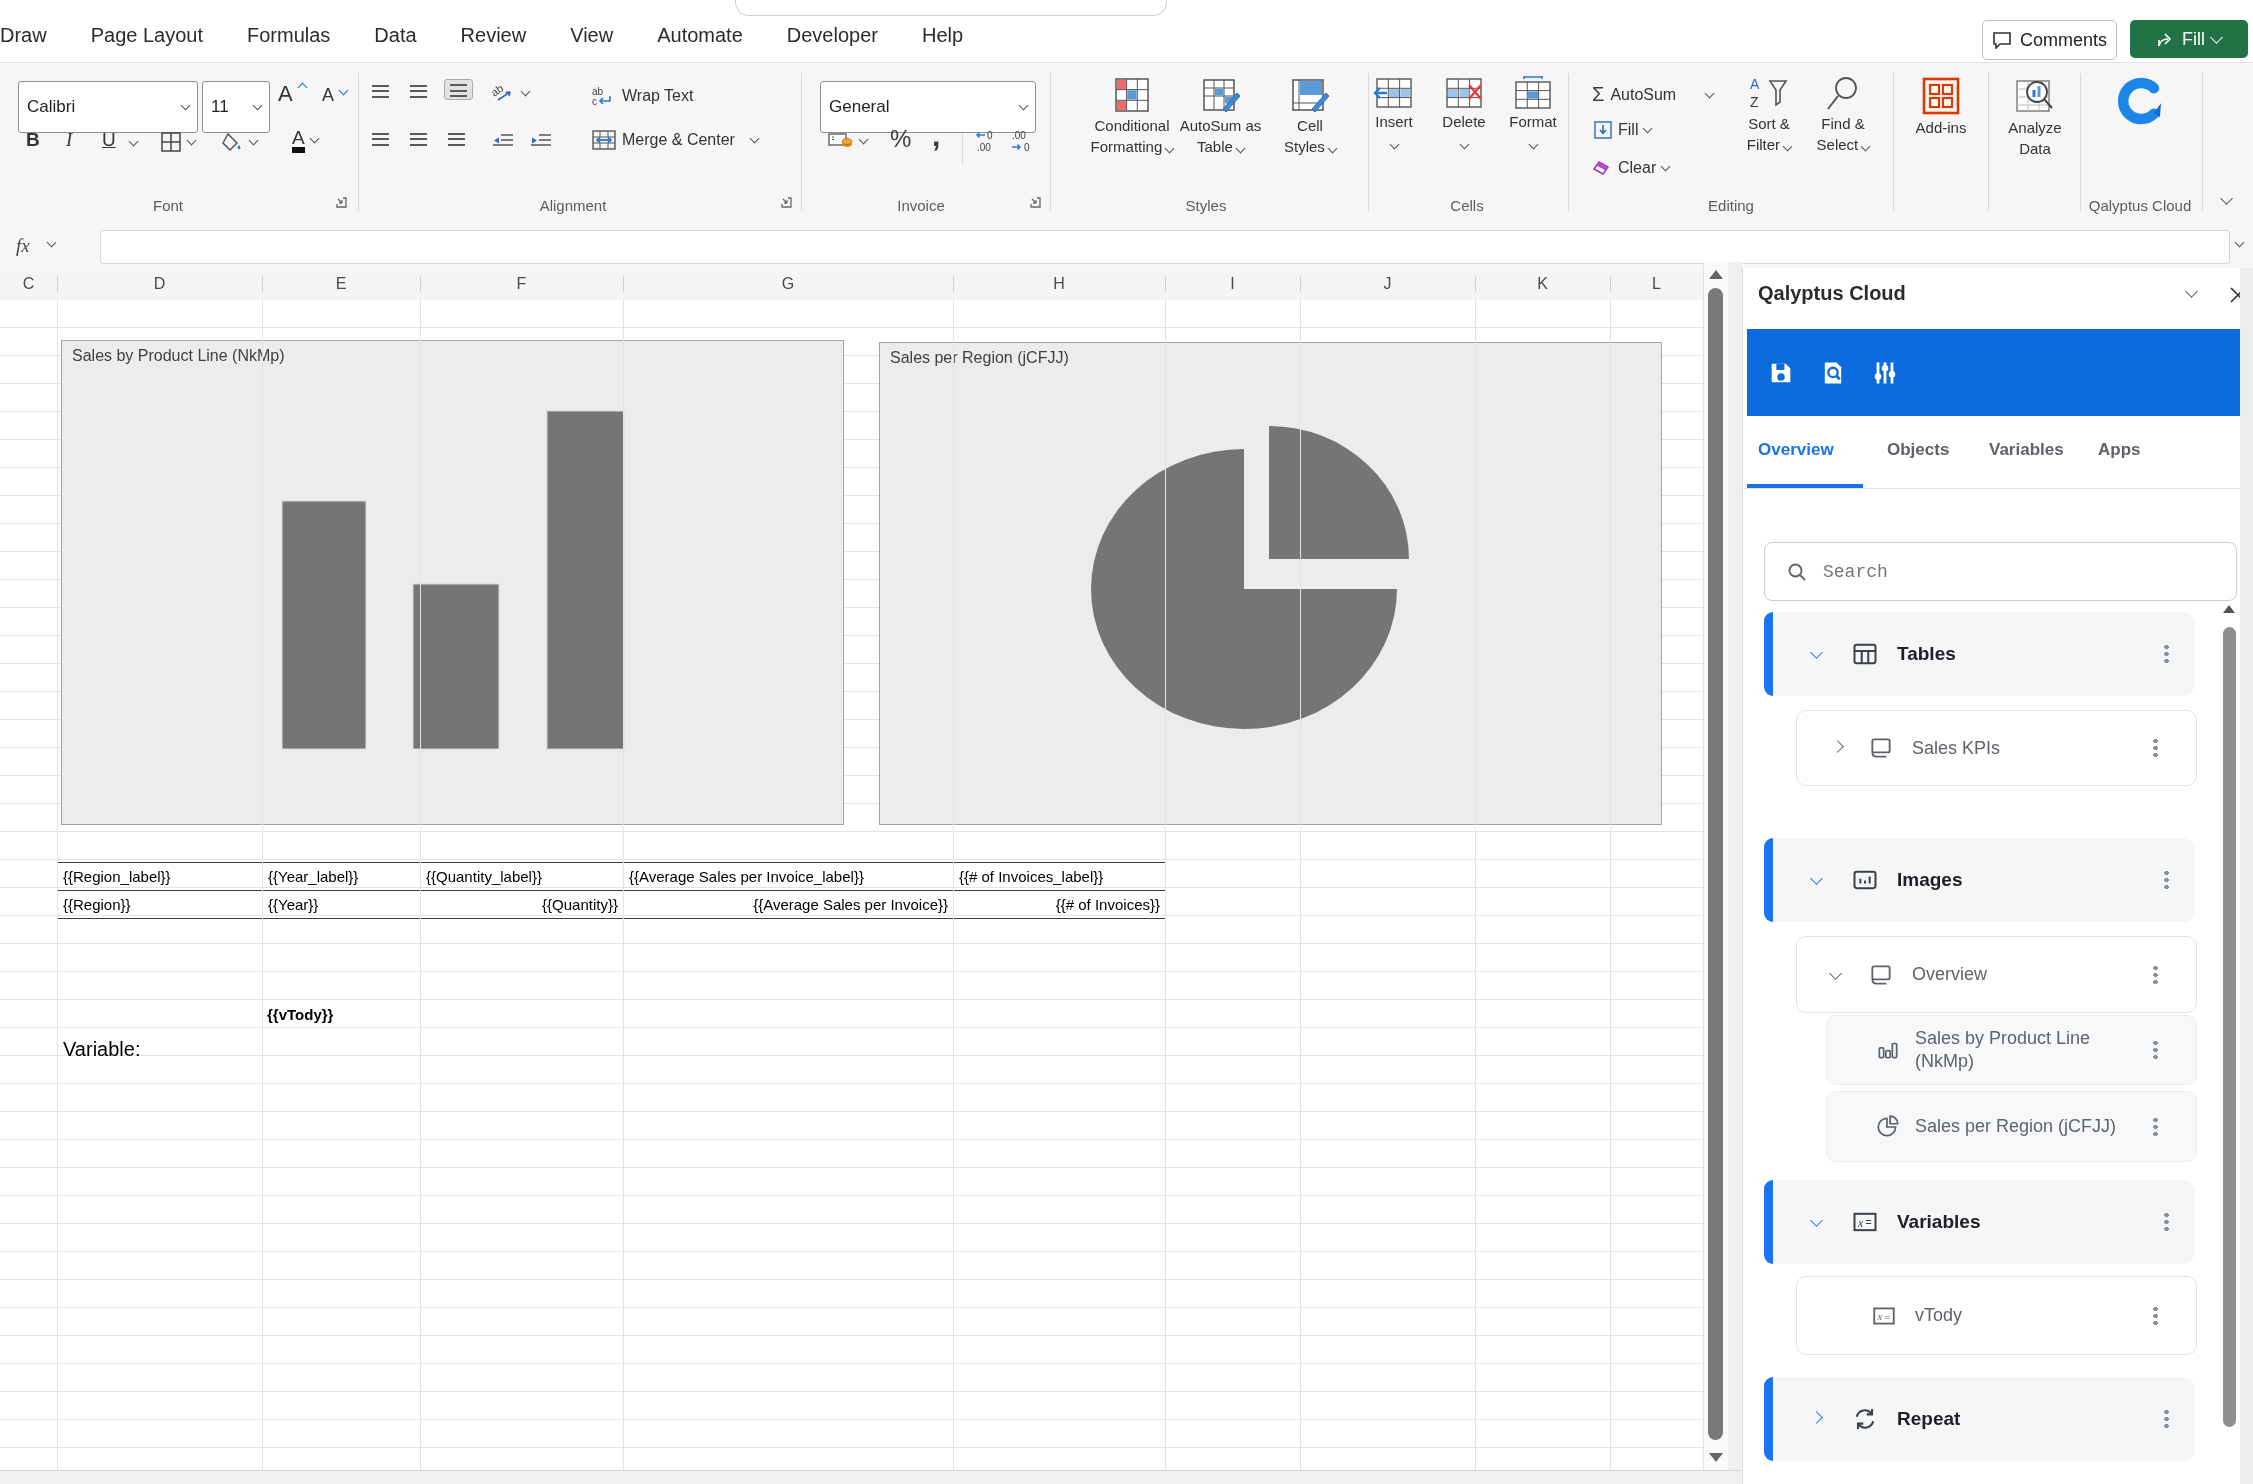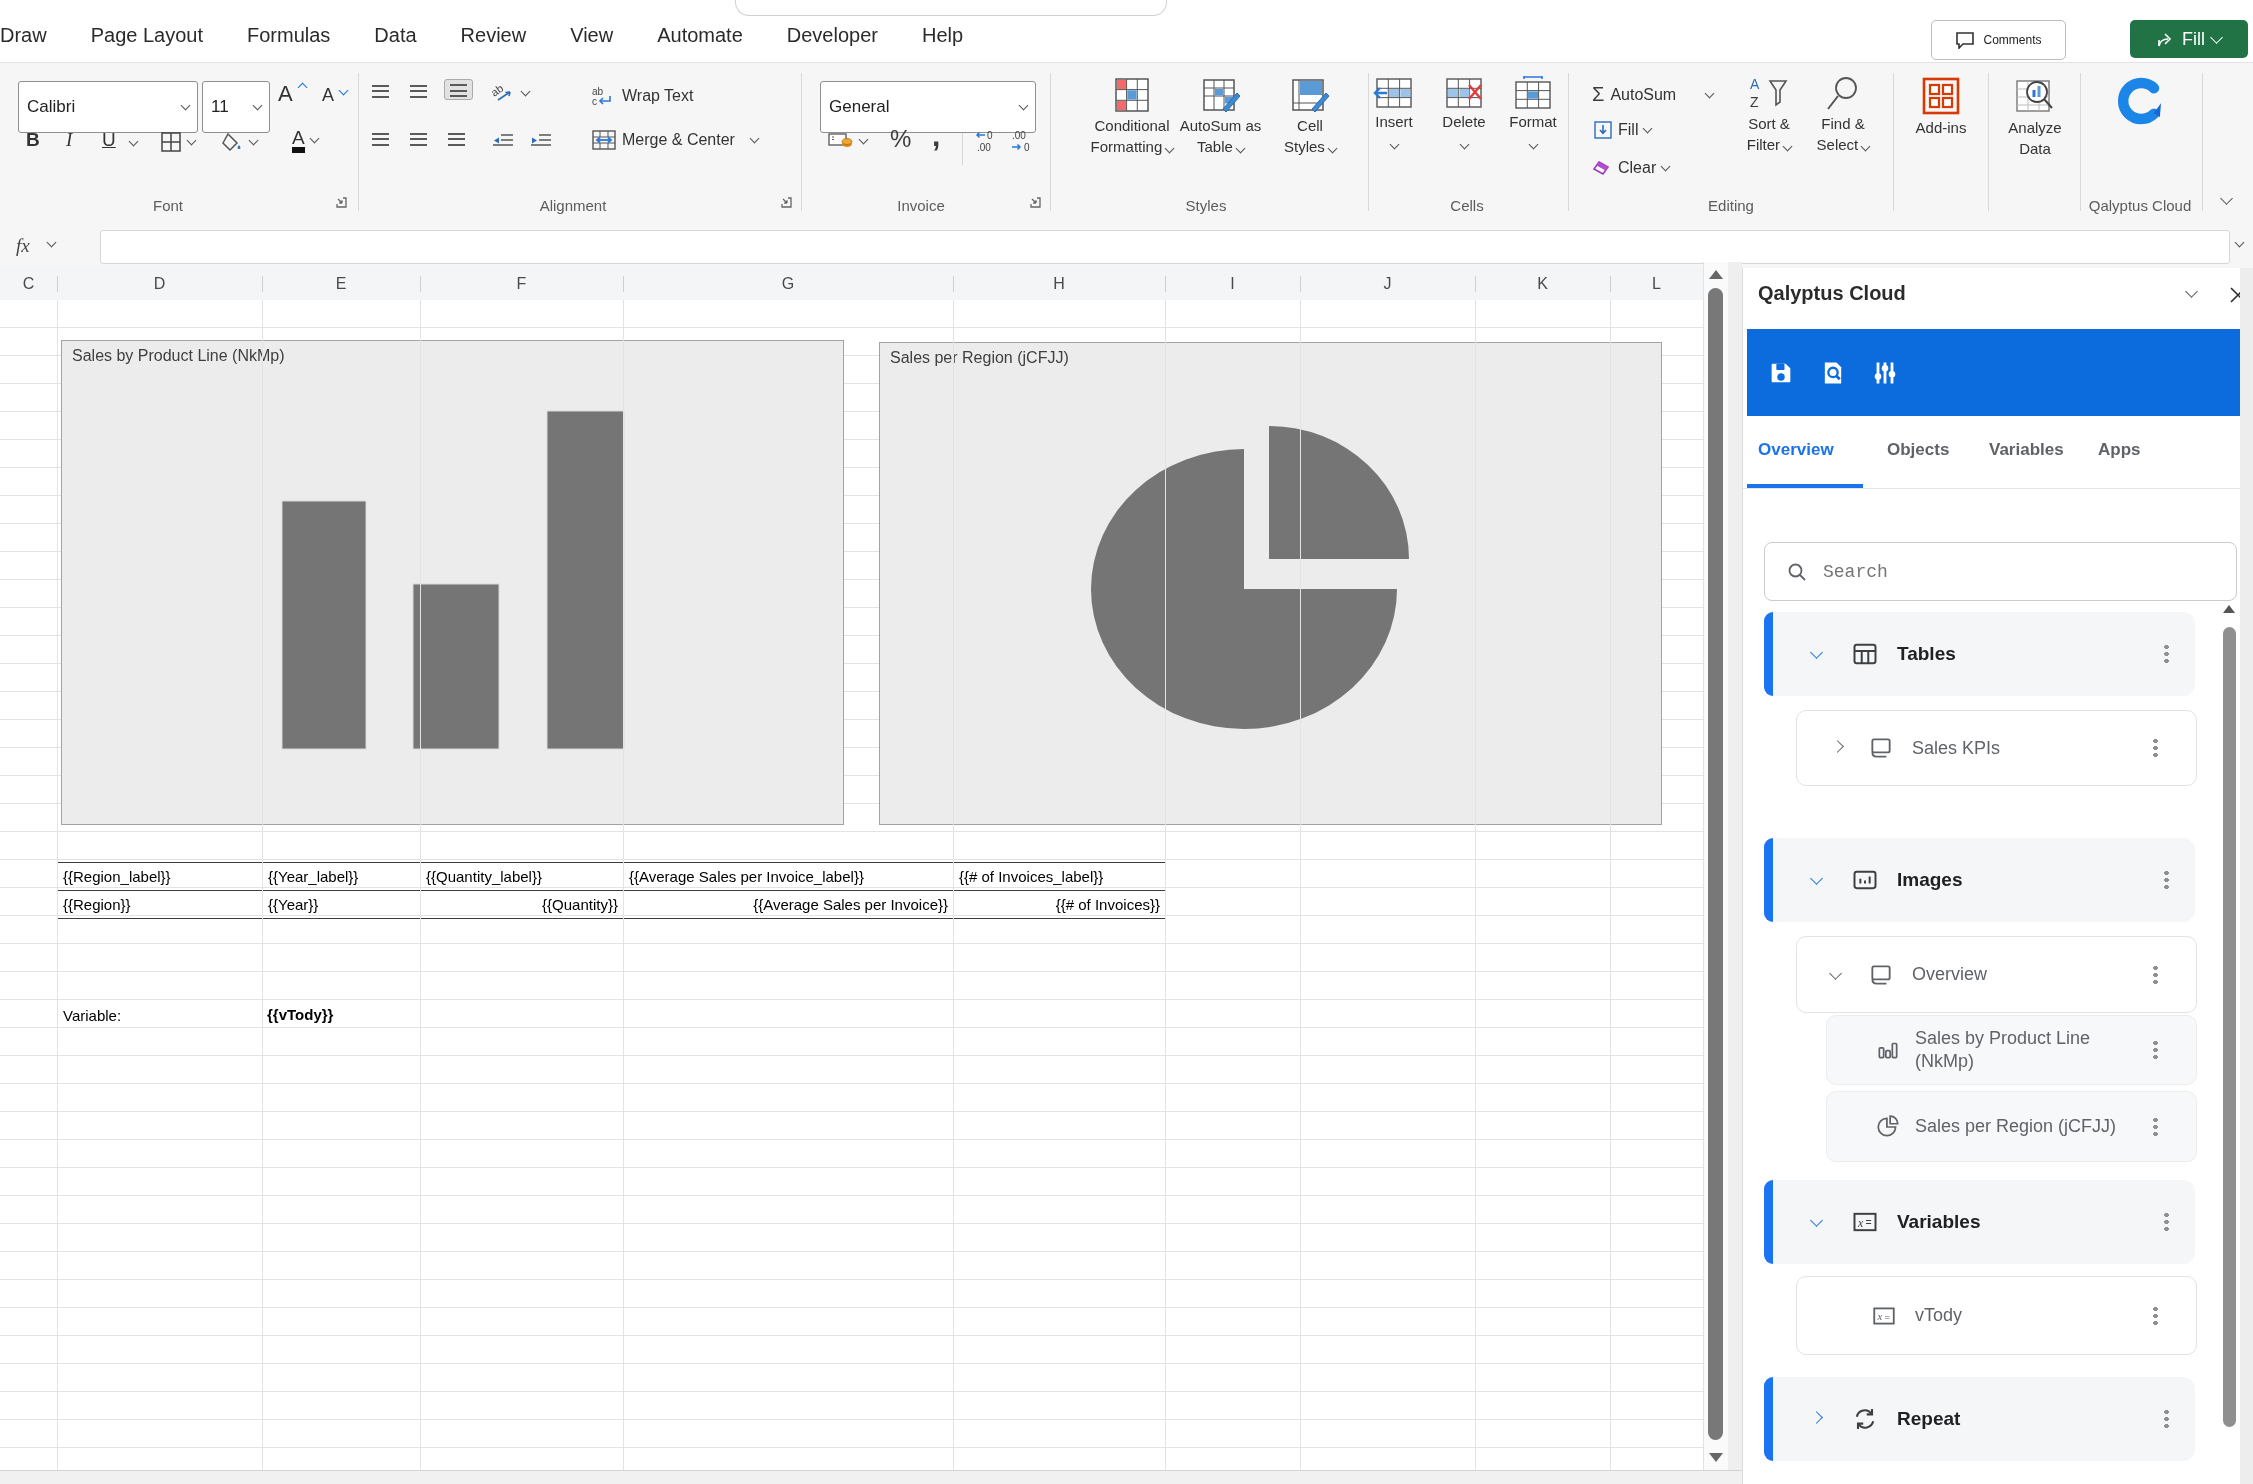--- a/index.html
+++ b/index.html
@@ -3,21 +3,21 @@
 <meta charset="utf-8">
 <style>
   html,body{margin:0;padding:0;background:#fff}
   #app{position:relative;width:2253px;height:1484px;overflow:hidden;font-family:"Liberation Sans",sans-serif;color:#333}
   .abs{position:absolute}
   
   .menubar{left:0;top:0;width:2253px;height:62px;background:#fff}
   .mtabs{position:absolute;left:0;top:24px;display:flex;gap:44px;font-size:20px;color:#2b2b2b}
   .mtab{cursor:default;white-space:nowrap}
   .pillfrag{left:735px;top:0;width:430px;height:15px;border:1px solid #d0d0d0;border-top:none;border-radius:0 0 14px 14px;background:#fff}
-  .cbtn{left:1931px;top:20px;width:133px;height:38px;border:1px solid #bdbdbd;border-radius:5px;background:#fff;display:flex;align-items:center;justify-content:center;gap:8px;font-size:12px;color:#222}
+  .cbtn{left:1982px;top:20px;width:133px;height:38px;border:1px solid #bdbdbd;border-radius:5px;background:#fff;display:flex;align-items:center;justify-content:center;gap:8px;font-size:18px;color:#222}
   .sbtn{left:2130px;top:20px;width:118px;height:38px;border-radius:5px;background:#217346;color:#fff;display:flex;align-items:center;justify-content:center;gap:7px;font-size:18px}
   
   .ribbon{left:0;top:62px;width:2253px;height:163px;background:#f6f6f6;border-top:1px solid #e3e3e3;border-bottom:1px solid #d2d2d2}
   .vsep{position:absolute;top:10px;height:138px;width:1px;background:#d9d9d9}
   .glabel{position:absolute;top:134px;font-size:15px;color:#5c5c5c;transform:translateX(-50%);white-space:nowrap}
   .combo{position:absolute;background:#fff;border:1px solid #8f8f8f;border-radius:3px;display:flex;align-items:center;font-size:17px;color:#222;padding:9px 8px;justify-content:space-between}
   .chv{display:inline-block;width:8px;height:8px;border-right:1.6px solid #555;border-bottom:1.6px solid #555;transform:rotate(45deg);margin-top:-3px}
   .chv.r{transform:rotate(-45deg)}
   .chv.u{transform:rotate(-135deg)}
   .chv.bl{border-color:#1a73e8}
@@ -448,21 +448,21 @@
       </div>
       <div class="trow">
         <span class="tc" style="width:205px">{{Region}}</span>
         <span class="tc" style="width:158px">{{Year}}</span>
         <span class="tc tr" style="width:203px">{{Quantity}}</span>
         <span class="tc tr" style="width:330px">{{Average Sales per Invoice}}</span>
         <span class="tc tr" style="width:212px">{{# of Invoices}}</span>
       </div>
     </div>
 
-    <span class="abs" style="left:63px;top:707px;font-size:15px;color:#000">Variable:</span>
+    <span class="abs" style="left:63px;top:738px;font-size:20px;color:#000">Variable:</span>
     <span class="abs" style="left:267px;top:706px;font-size:15px;font-weight:bold;color:#000">{{vTody}}</span>
   <i class="gl" style="left: 57px;"></i>
       <i class="gl" style="left: 262px;"></i>
       <i class="gl" style="left: 420px;"></i>
       <i class="gl" style="left: 623px;"></i>
       <i class="gl" style="left: 953px;"></i>
       <i class="gl" style="left: 1165px;"></i>
       <i class="gl" style="left: 1300px;"></i>
       <i class="gl" style="left: 1475px;"></i>
       <i class="gl" style="left: 1610px;"></i>

